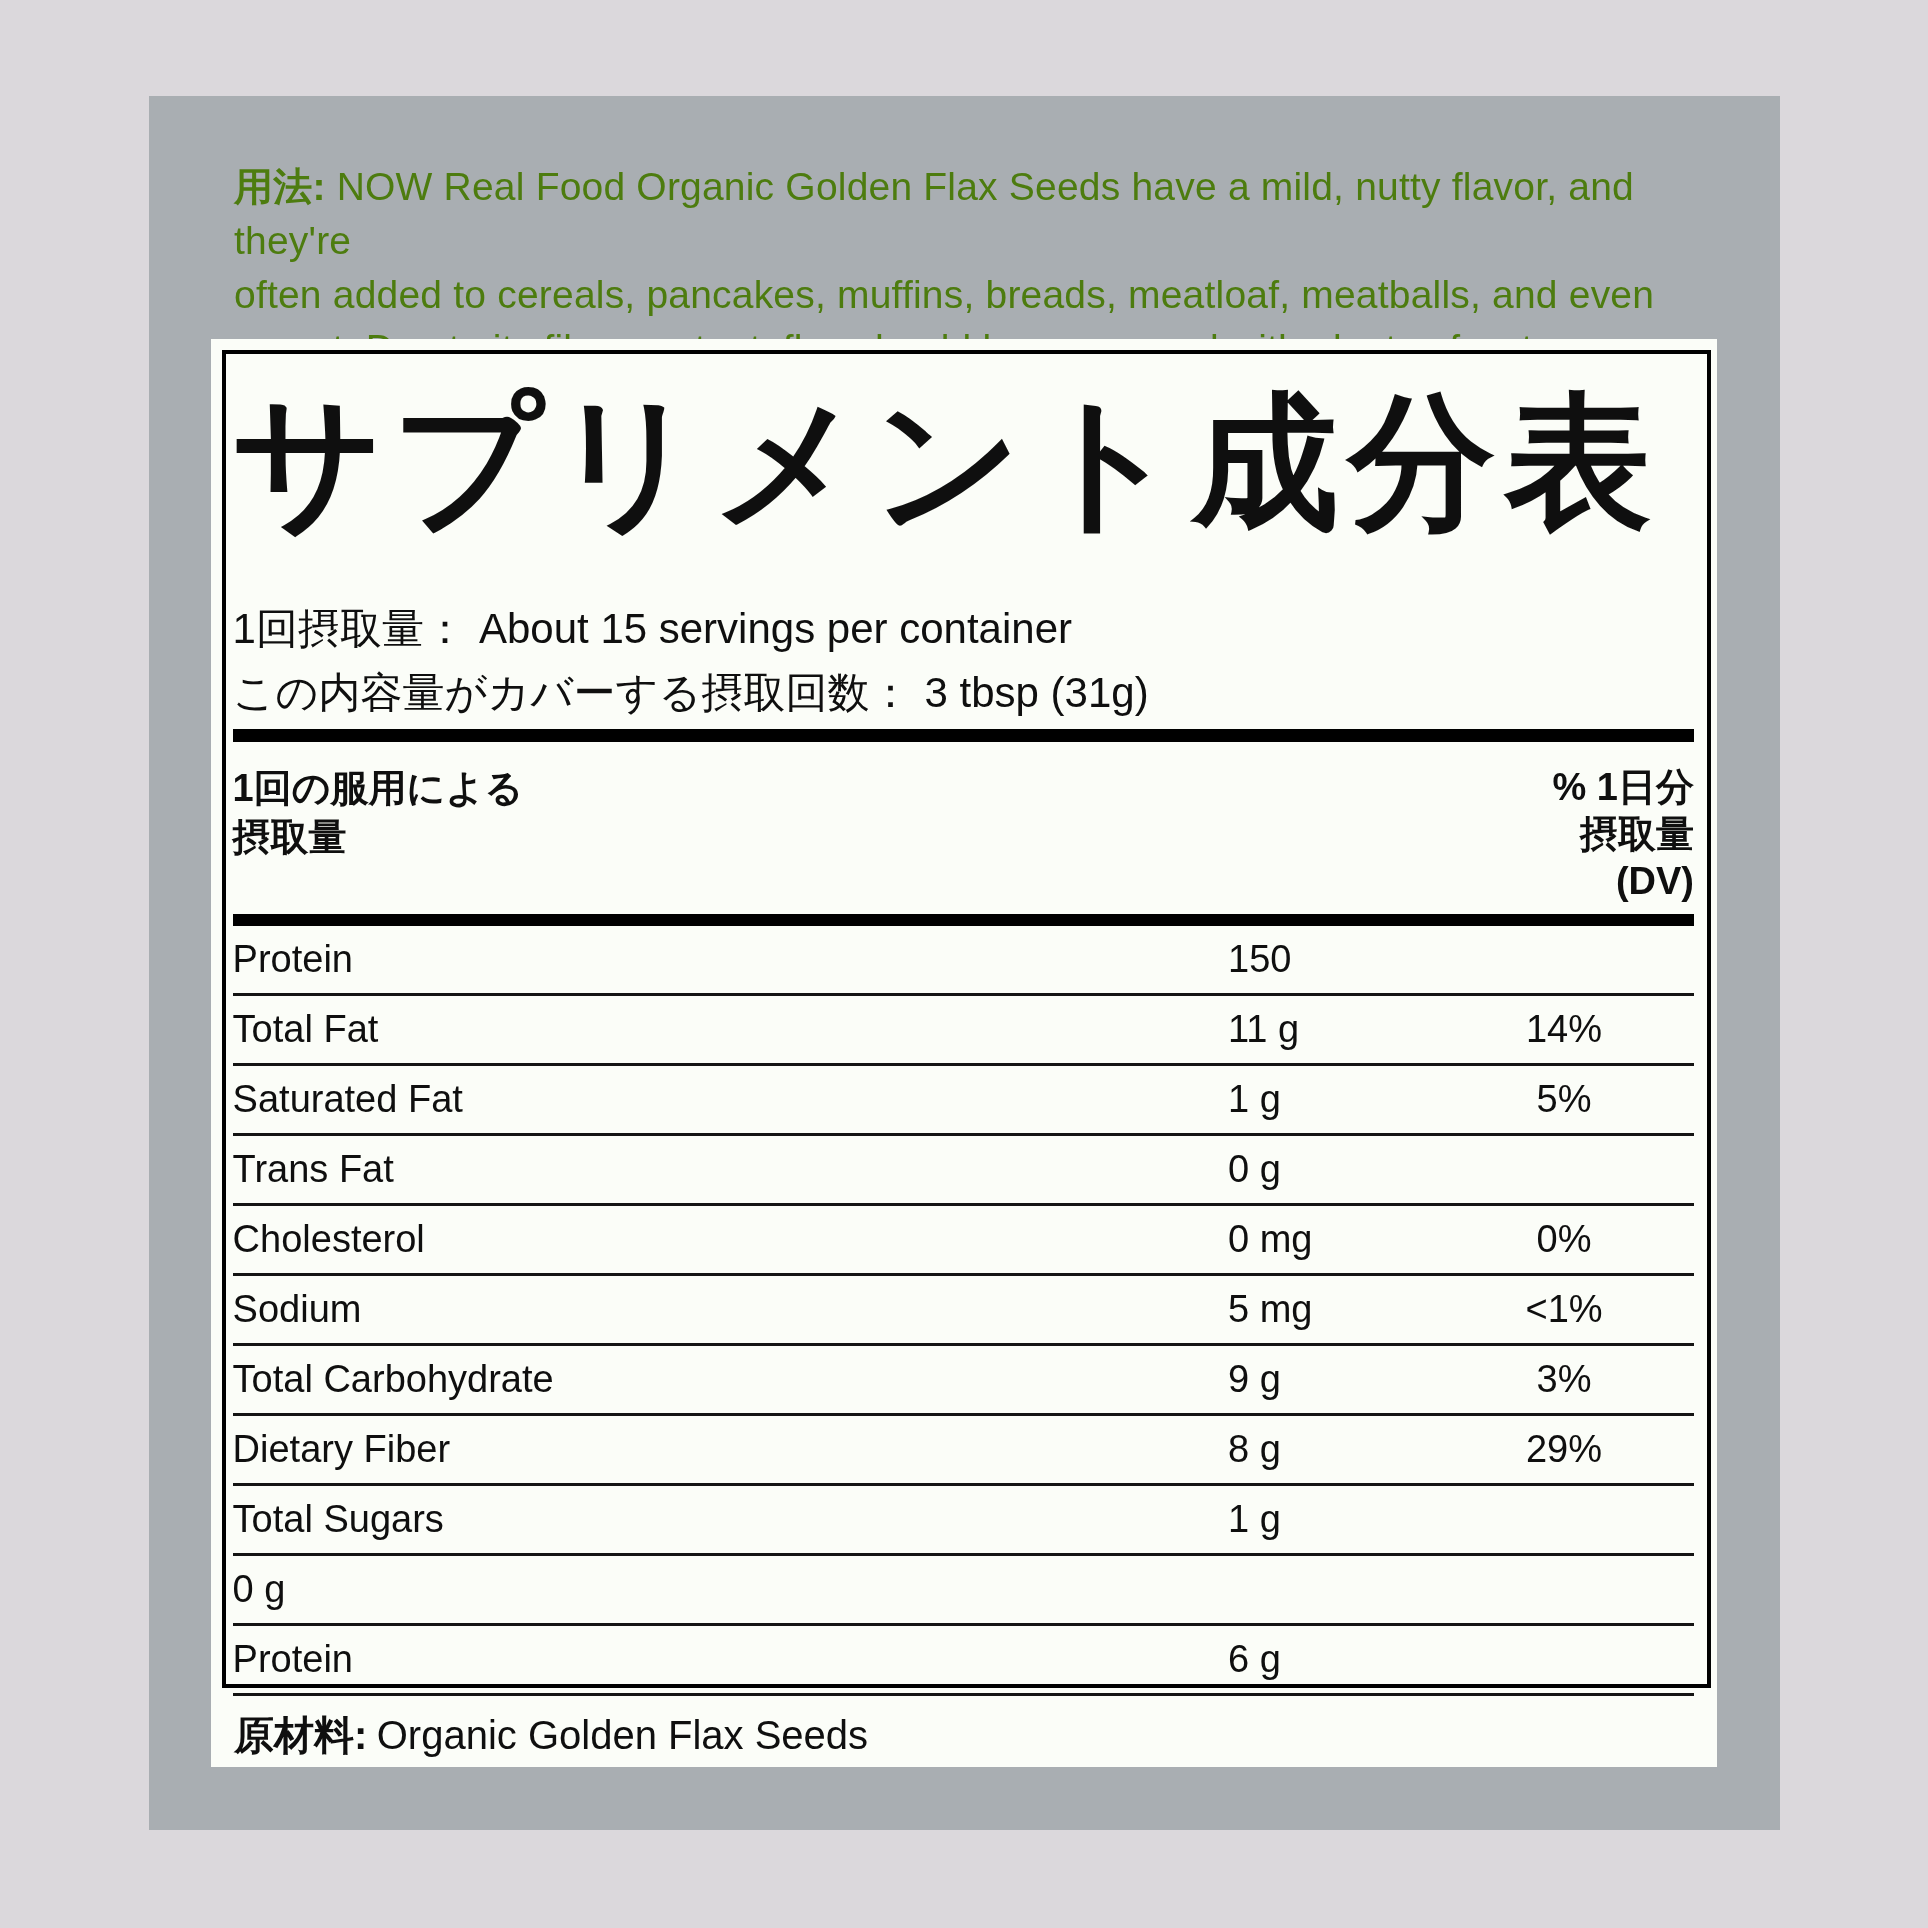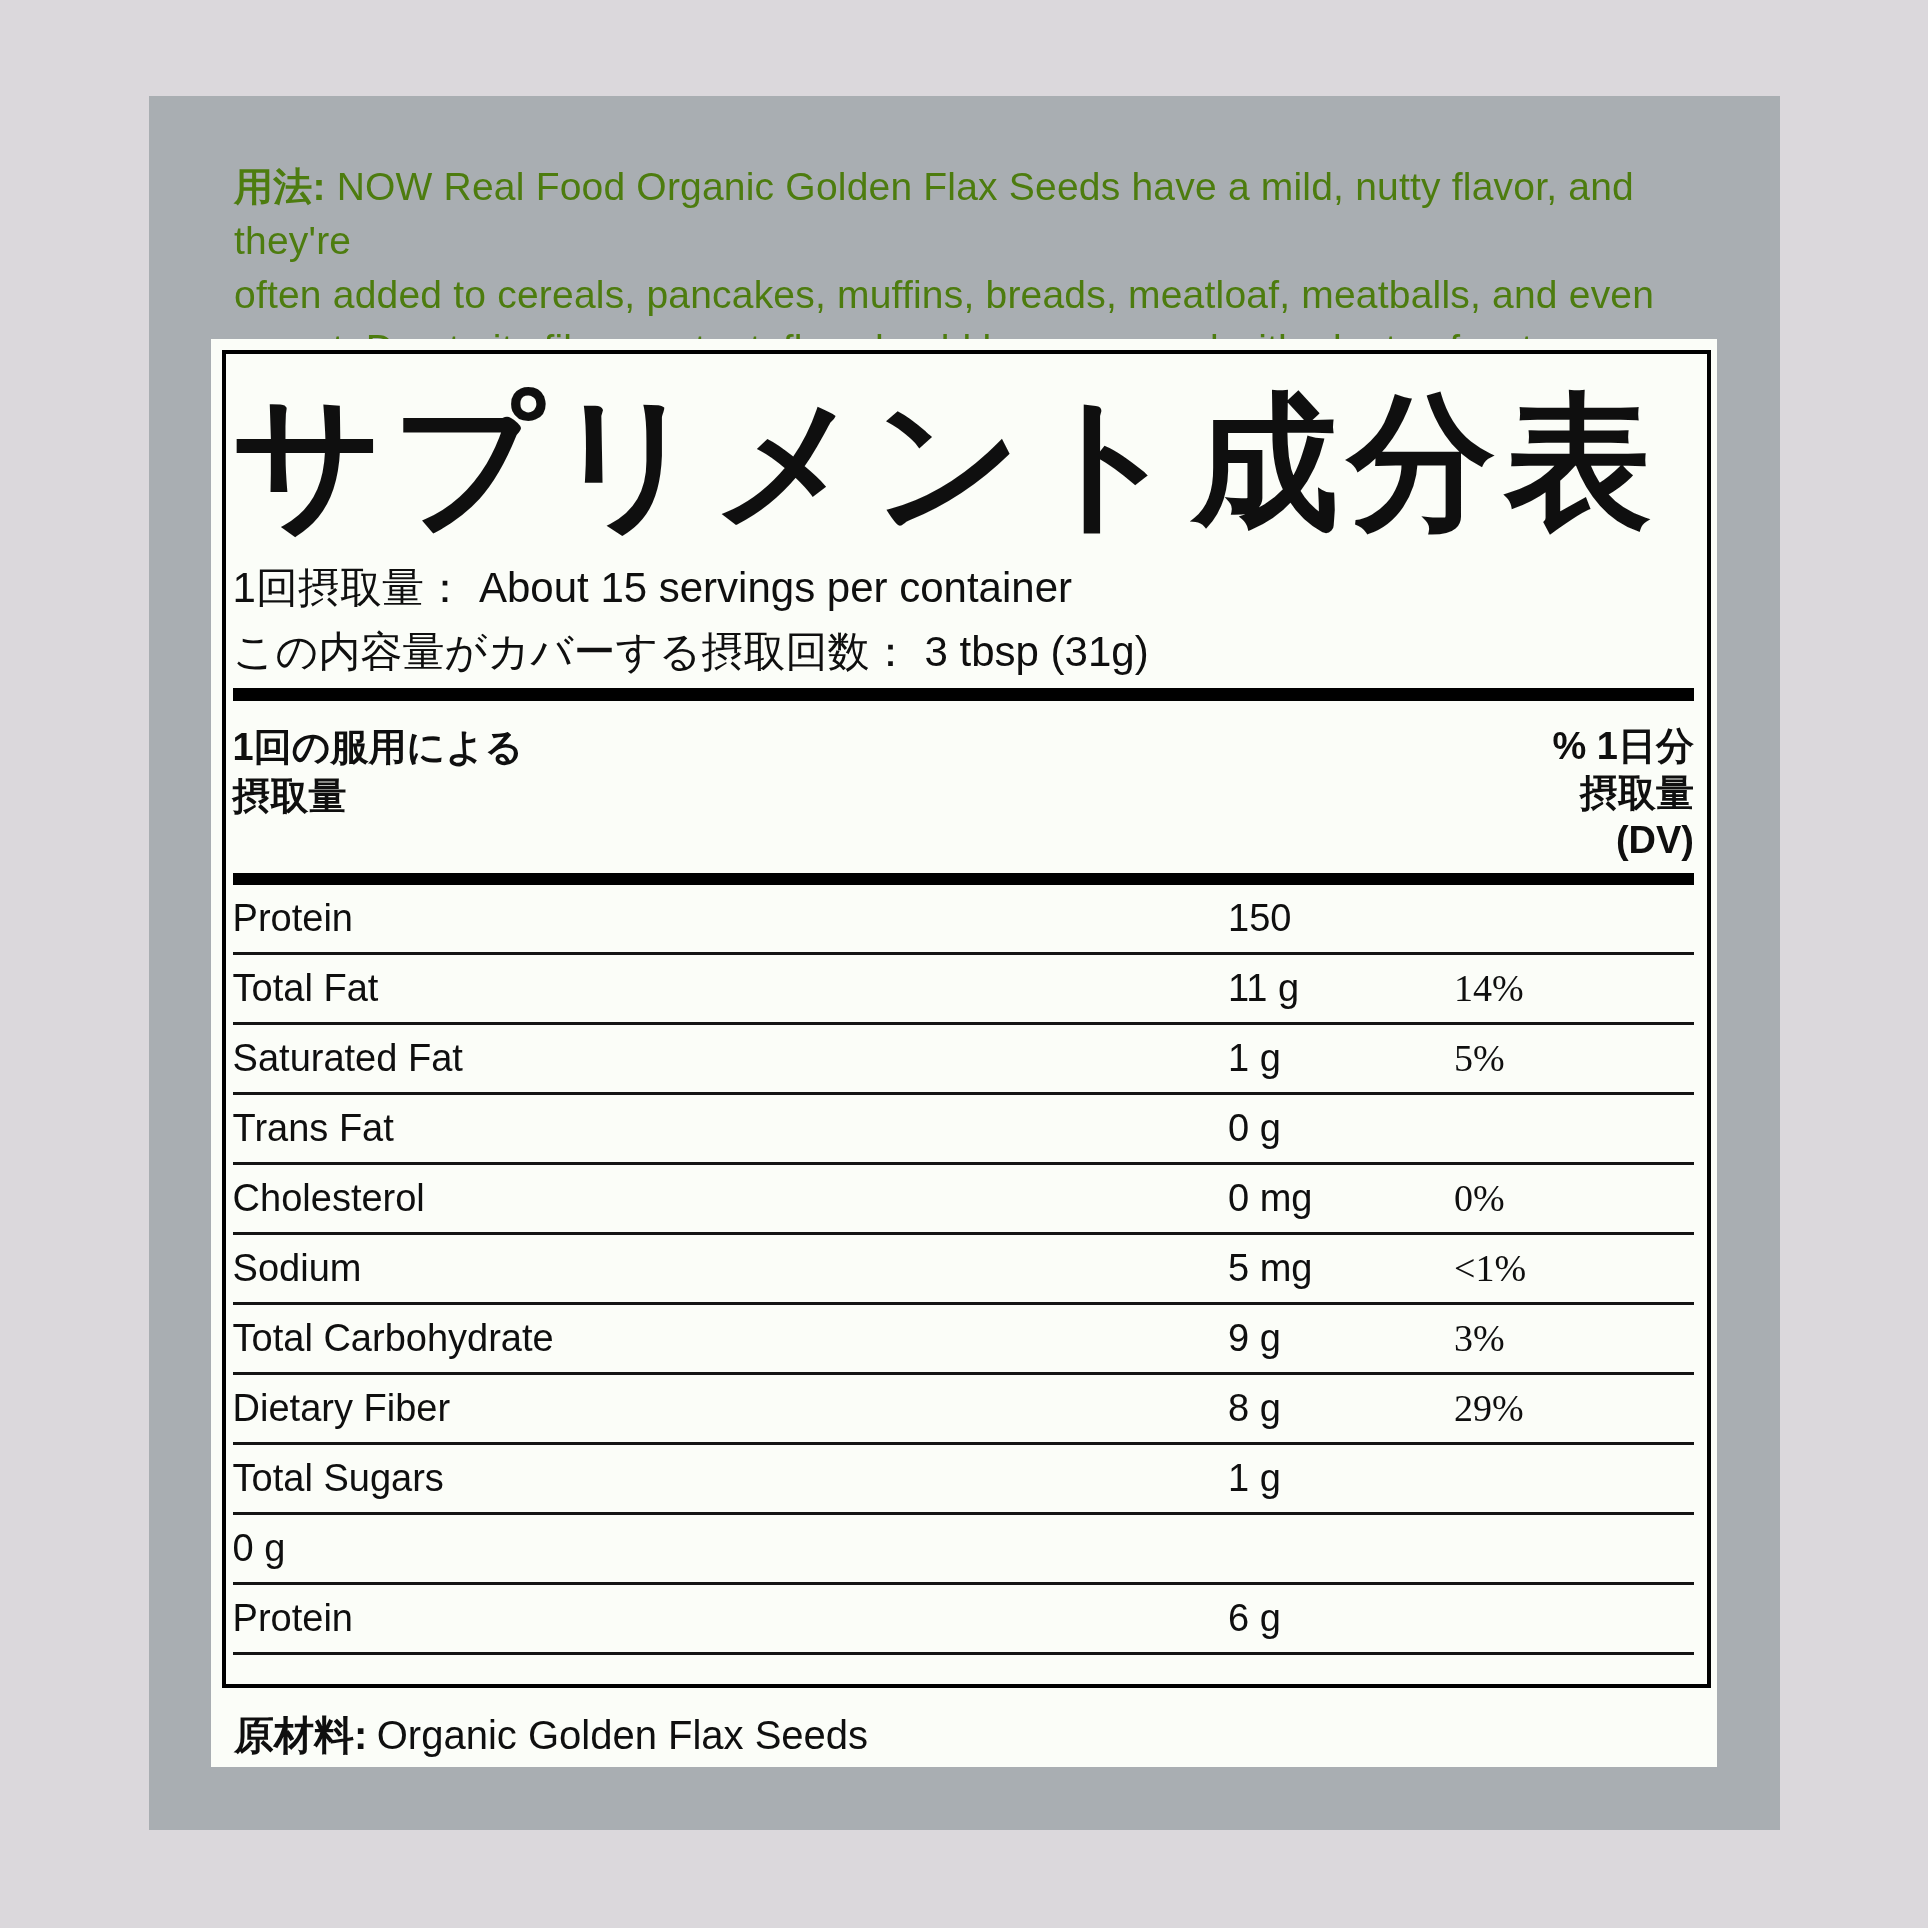--- a/index.html
+++ b/index.html
@@ -41,42 +41,42 @@
     box-sizing:border-box;
     padding:0 13px 0 6.6px;
   }
   .facts-title{
     margin-top:32px;
     font-size:147px;line-height:153px;
     font-weight:bold;letter-spacing:9.4px;
     white-space:nowrap;
   }
   .serving-line{font-size:42px;line-height:60px;white-space:nowrap;}
-  .serving-line.first{margin-top:19px;}
+  .serving-line.first{margin-top:60px;}
   .serving-line.second{margin-top:3.8px;}
   .serving-line .lab{margin-right:13px;}
   .bar{height:12.2px;background:#000;}
   .bar.one{margin-top:6.6px;}
   .hdr{
     height:172px;box-sizing:border-box;
     display:flex;justify-content:space-between;
     padding-top:22.6px;
     font-weight:bold;font-size:38px;
   }
   .hdr .left{line-height:49px;}
   .hdr .right{text-align:right;line-height:47px;}
   .rows .row{
     height:70px;box-sizing:border-box;
     border-bottom:3.8px solid #141414;
     display:flex;align-items:center;
     font-size:38px;
   }
   .row .name{flex:1;text-align:left;}
   .row .amt{width:226px;}
-  .row .pct{width:240px;text-align:left;padding-right:20px;box-sizing:border-box;font-family:Liberation Serif, serif;}
+  .row .pct{width:240px;text-align:center;padding-right:20px;box-sizing:border-box;}
   .ingredients{
     position:absolute;left:234px;top:1708px;
     font-size:40px;line-height:55px;white-space:nowrap;
   }
   .ingredients .b{font-weight:bold;margin-right:9.4px;}
 </style>
 </head>
 <body>
 
 <div class="stage">

